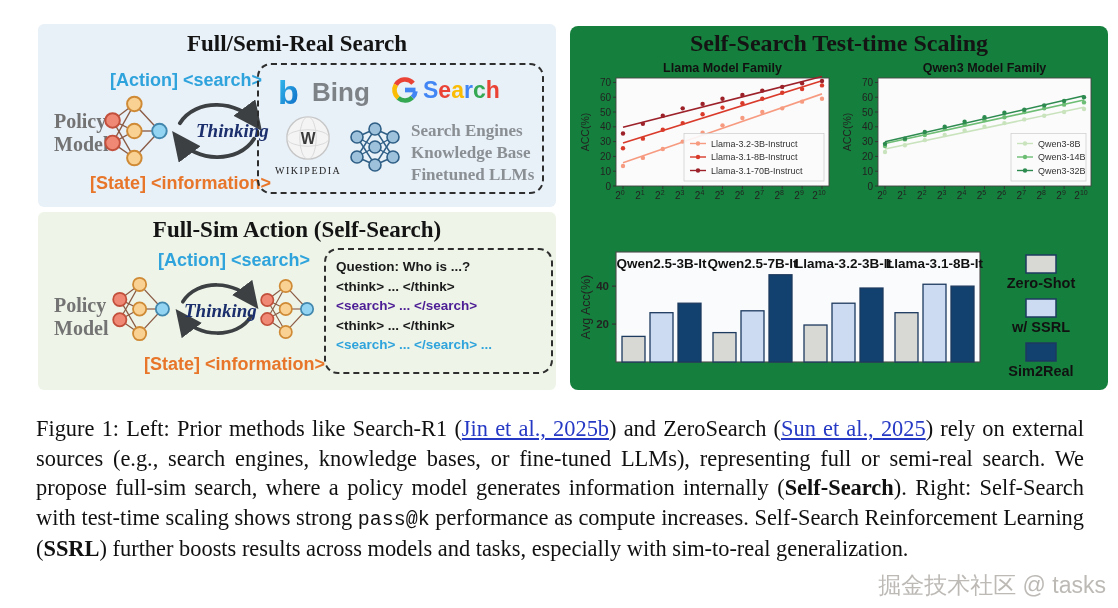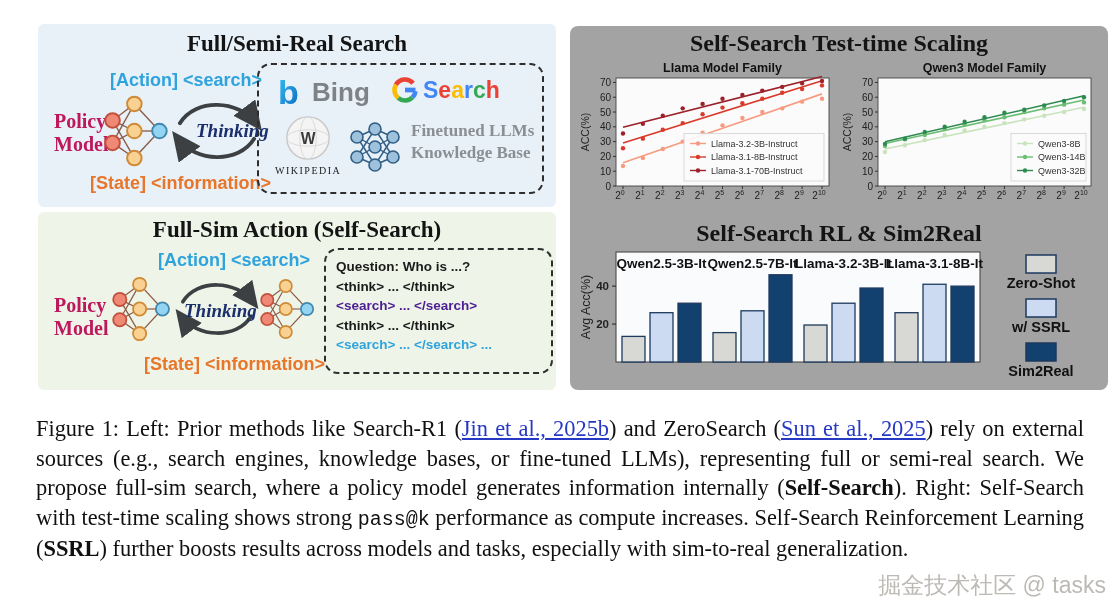--- a/index.html
+++ b/index.html
@@ -1,27 +1,27 @@
 <!DOCTYPE html>
 <html><head>
 <meta charset="utf-8">
 <style>
   html,body{margin:0;padding:0;background:#ffffff;}
   .stage{position:relative;width:1118px;height:608px;background:#ffffff;overflow:hidden;
          font-family:"Liberation Serif",serif;color:#111;}
   .panel{position:absolute;border-radius:6px;}
   .panel-blue{background:#e8f0f8;}
   .panel-green{background:#eef5e8;}
-  .panel-gray{background:#a3a3a3;border-radius:8px;}
+  .panel-gray{background:#15803d;border-radius:8px;}
   .panel-title{position:absolute;left:0;right:0;text-align:center;
                font-family:"Liberation Serif",serif;font-weight:bold;font-size:23px;color:#141414;}
   .big-title{position:absolute;left:0;right:0;text-align:center;
              font-family:"Liberation Serif",serif;font-weight:bold;font-size:24px;color:#141414;}
   .tag-label{position:absolute;font-family:"Liberation Sans",sans-serif;font-weight:bold;font-size:18px;white-space:nowrap;}
-  .policy-label{position:absolute;font-family:"Liberation Serif",serif;font-weight:bold;font-size:20px;line-height:1.15;color:#be185d;}
+  .policy-label{position:absolute;font-family:"Liberation Serif",serif;font-weight:bold;font-size:20px;line-height:1.15;color:#737373;}
   .thinking-label{position:absolute;font-family:"Liberation Serif",serif;font-style:italic;font-weight:bold;
                   font-size:19px;color:#1c2f6d;white-space:nowrap;}
   .dashed-box{position:absolute;border:2px dashed #2e2e2e;border-radius:14px;box-sizing:border-box;}
   .src-desc{font-family:"Liberation Serif",serif;font-weight:bold;font-size:17px;line-height:1.3;color:#8a8f94;}
   .bing-word{font-family:"Liberation Sans",sans-serif;font-weight:bold;font-size:26px;color:#7d8287;}
   .g-word span{font-family:"Liberation Sans",sans-serif;font-weight:bold;font-size:23px;}
   .wiki-word{font-family:"Liberation Serif",serif;font-size:10px;letter-spacing:1.5px;color:#222;}
   .trace-box{padding:7px 10px;}
   .trace-line{font-family:"Liberation Sans",sans-serif;font-weight:bold;font-size:13.5px;line-height:1.45;white-space:nowrap;}
   .caption{position:absolute;left:36px;top:414px;width:1048px;font-size:22.4px;line-height:29.6px;
@@ -138,22 +138,23 @@
           <circle cx="10" cy="16" r="6"></circle>
             <circle cx="10" cy="36" r="6"></circle>
           <circle cx="28" cy="8" r="6"></circle>
             <circle cx="28" cy="26" r="6"></circle>
             <circle cx="28" cy="44" r="6"></circle>
           <circle cx="46" cy="16" r="6"></circle>
             <circle cx="46" cy="36" r="6"></circle>
         </g>
       </svg>
       <div class="src-desc" style="position:absolute;left:152px;top:55px;">
+          <div>Search Engines</div>
+          <div>Knowledge Base</div>
           <div>Finetuned LLMs</div>
-          <div>Knowledge Base</div>
         </div>
     </div>
   </div>
 
   <div class="panel panel-green" style="left:38px;top:212px;width:518px;height:178px;">
     <div class="panel-title" style="top:5px;">Full-Sim Action (Self-Search)</div>
 
     <div class="tag-label" style="left:120px;top:38px;color:#2fa3dc;">[Action] &lt;search&gt;</div>
 
     <div class="policy-label" style="left:16px;top:82px;">
@@ -405,21 +406,20 @@
         <circle cx="183" cy="81.5" r="2.2" fill="#c9e3bd"></circle>
         <text x="196" y="84.7" font-size="9" fill="#333">Qwen3-8B</text>
         <line x1="175" y1="95" x2="191" y2="95" stroke="#6dbd74" stroke-width="1.4"></line>
         <circle cx="183" cy="95" r="2.2" fill="#6dbd74"></circle>
         <text x="196" y="98.2" font-size="9" fill="#333">Qwen3-14B</text>
         <line x1="175" y1="108.5" x2="191" y2="108.5" stroke="#2e8b50" stroke-width="1.4"></line>
         <circle cx="183" cy="108.5" r="2.2" fill="#2e8b50"></circle>
         <text x="196" y="111.7" font-size="9" fill="#333">Qwen3-32B</text>
       </svg>
 
-    <div class="big-title" style="top:194px;">Self-Search RL &amp; Sim2Real</div>
 
     <svg style="position:absolute;left:8px;top:224px;" width="524" height="134" viewBox="0 0 524 134">
         <rect x="38" y="2" width="364" height="110" fill="#fafbfc" stroke="#4a4a4a" stroke-width="1.1"></rect>
         <text x="12" y="57" text-anchor="middle" font-size="12.5" fill="#222" font-family="Liberation Serif, serif" transform="rotate(-90 12 57)">Avg Acc(%)</text>
         <line x1="34" y1="74.06896551724137" x2="38" y2="74.06896551724137" stroke="#333" stroke-width="1.2"></line>
         <text x="31" y="78.06896551724137" text-anchor="end" font-size="11.5" fill="#222" font-family="Liberation Serif, serif" font-weight="bold">20</text>
         <line x1="34" y1="36.13793103448275" x2="38" y2="36.13793103448275" stroke="#333" stroke-width="1.2"></line>
         <text x="31" y="40.13793103448275" text-anchor="end" font-size="11.5" fill="#222" font-family="Liberation Serif, serif" font-weight="bold">40</text>
         <text x="83.5" y="18" text-anchor="middle" font-size="13.5" font-weight="bold" font-family="Liberation Serif, serif" fill="#111">Qwen2.5-3B-It</text>
         <rect x="44" y="86.39655172413794" width="23" height="25.603448275862064" fill="#d8d8d5" stroke="#1d3a5f" stroke-width="1.3"></rect>

